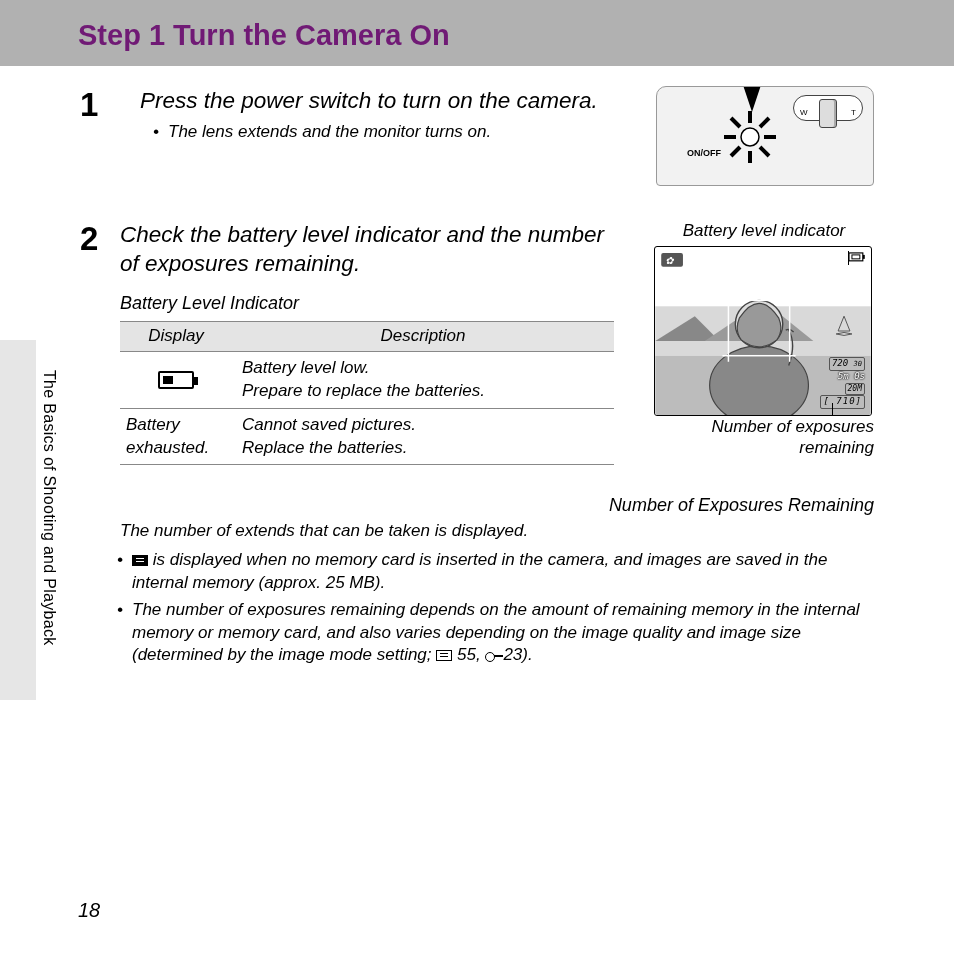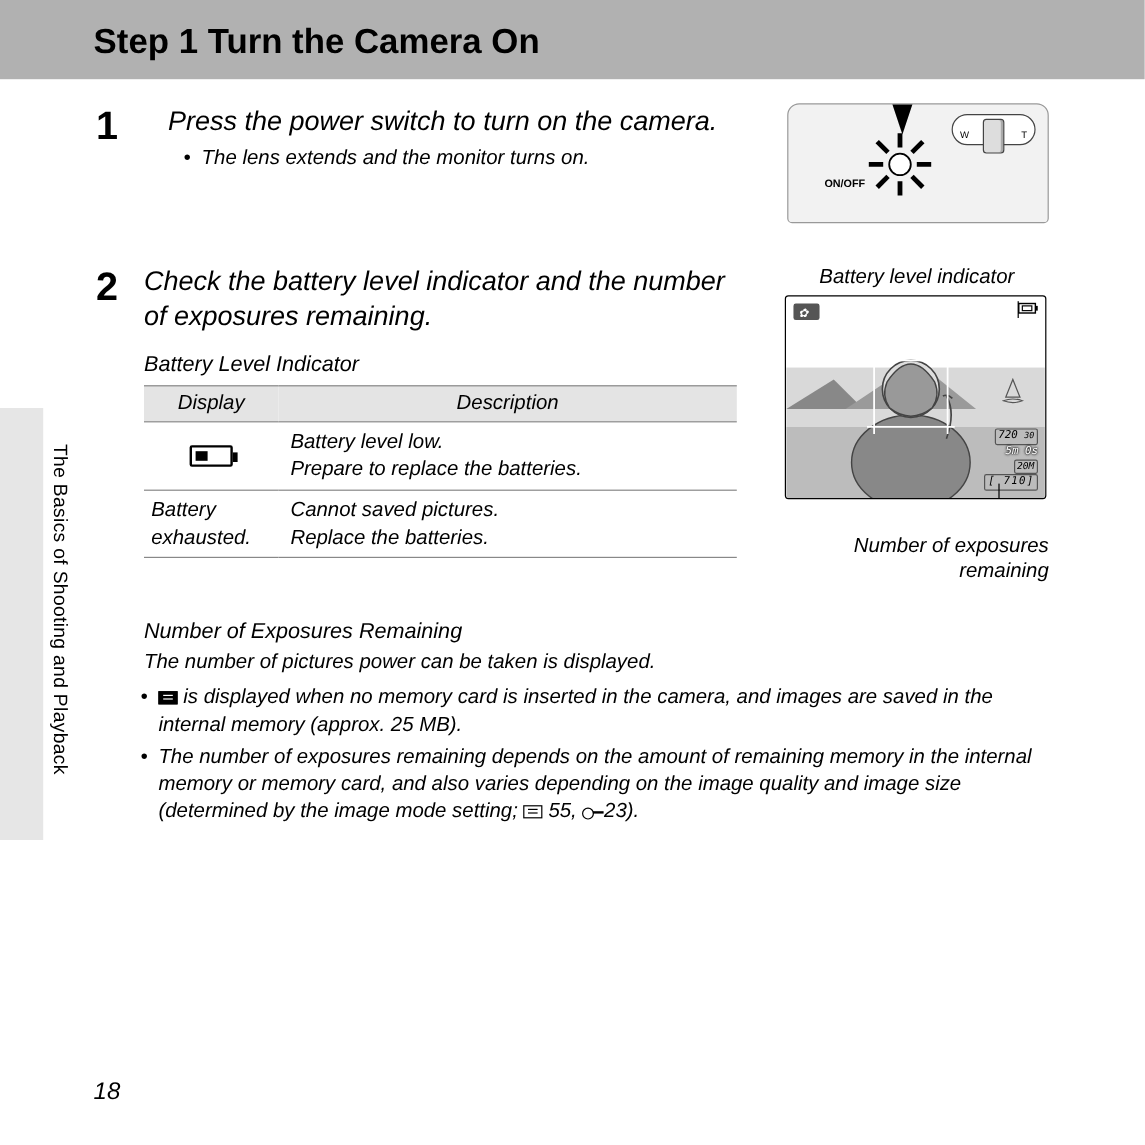--- a/index.html
+++ b/index.html
@@ -19,21 +19,21 @@
     height: 66px;
     display: flex;
     align-items: center;
     padding-left: 78px;
     padding-top: 6px;
   }
   .title-bar h1 {
     margin: 0;
     font-size: 29px;
     font-weight: 700;
-    color: #000000;
+    color: #701a75;
     font-family: "Myriad Pro", "Segoe UI Semibold", Arial, sans-serif;
   }
   .content {
     padding: 20px 80px 0 80px;
   }
   .step-block { display: flex; margin-bottom: 14px; }
   .step-num {
     font-size: 33px;
     font-weight: 700;
     width: 40px;
@@ -182,22 +182,22 @@
   .lcd-label { text-align: center; font-size: 17px; margin-bottom:3px; }
   .lcd-frame {
     width: 218px; height: 170px;
     border: 1.5px solid #000;
     border-radius: 3px;
     position: relative;
     background: #fff;
     overflow: hidden;
   }
   .lcd-frame svg { width: 100%; height: 100%; display: block; }
-  .lcd-exposures { text-align: right; font-size: 17px; margin-top: 28px; line-height:1.25;}
-  .exposures-heading { font-size: 18px; margin: 28px 0 2px 0; }
+  .lcd-exposures { text-align: right; font-size: 17px; margin-top: 0; line-height:1.25;}
+  .exposures-heading { font-size: 18px; margin: 28px 0 2px 0; text-align: right; }
   .para { font-size: 17px; margin: 2px 0 6px 0; }
   .ref-icon {
     display: inline-block;
     width: 16px; height: 11px;
     border: 1.2px solid #000;
     vertical-align: -1px;
     position: relative;
   }
   .ref-icon::before {
     content:"";
@@ -374,21 +374,21 @@
             </div>
             <div class="lcd-exposures">
               <span>Number of exposures</span><br>
               <span>remaining</span>
             </div>
           </div>
         </div>
       </div>
 
       <div class="exposures-heading">Number of Exposures Remaining</div>
-      <p class="para">The number of pictures power can be taken is displayed.</p>
+      <p class="para">The number of extends that can be taken is displayed.</p>
 
       <div class="sub-bullet">
         <span class="ref-icon solid" style="vertical-align:-1px;"></span><span> is displayed when no memory card is inserted in the camera, and images are saved in the internal memory (approx. 25 MB).</span>
       </div>
       <div class="sub-bullet">
         <span>The number of exposures remaining depends on the amount of remaining memory in the internal memory or memory card, and also varies depending on the image quality and image size (determined by the image mode setting; </span><span class="ref-icon"></span><span> 55, </span><span class="key-icon"></span><span>23).</span>
       </div>
 
     </div>
   </div>

